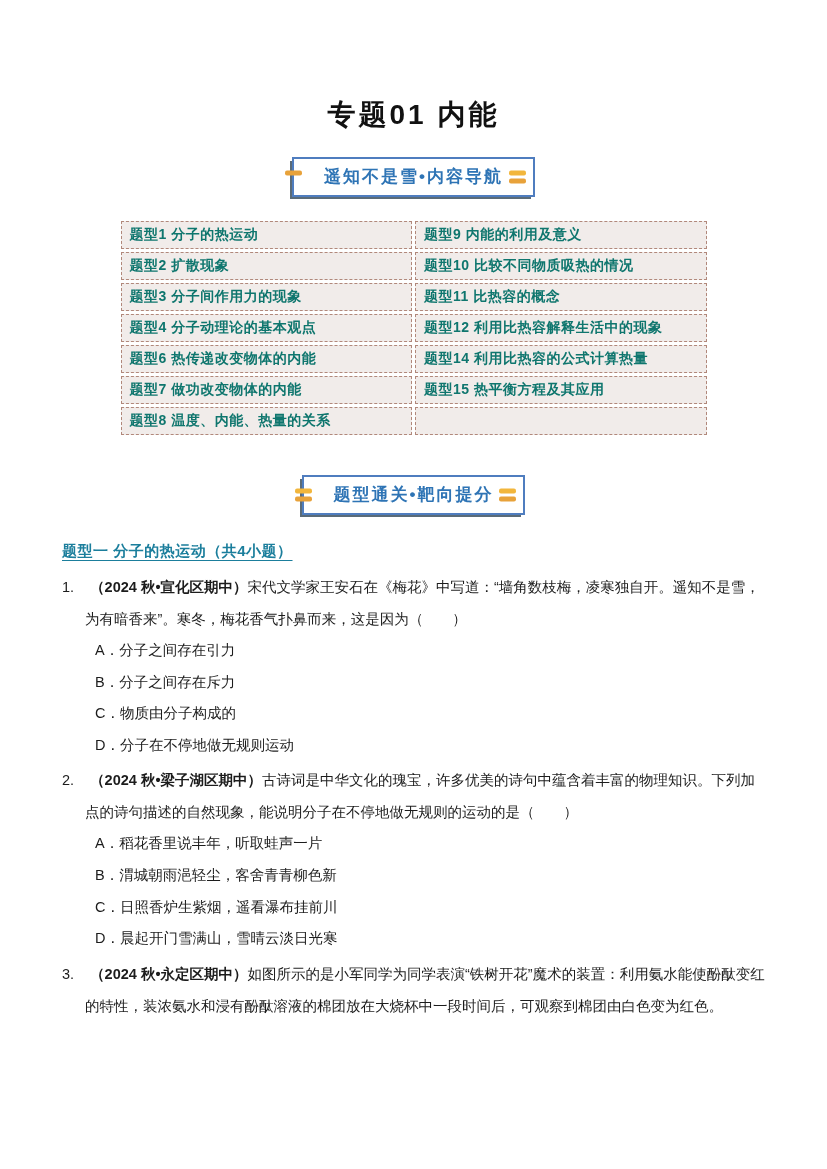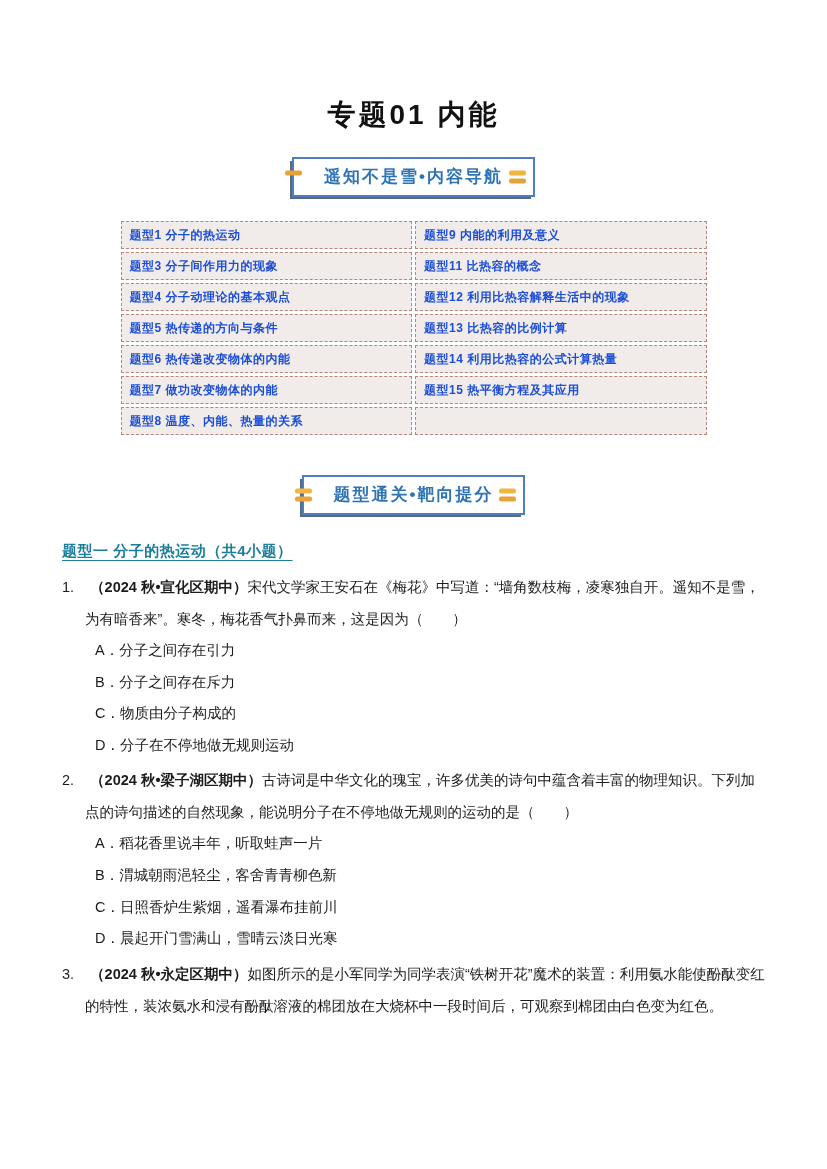--- a/index.html
+++ b/index.html
@@ -51,23 +51,23 @@
     margin: 21px auto 0 auto;
     border-collapse: separate;
     border-spacing: 3px;
     table-layout: fixed;
   }
   table.nav-table td {
     width: 50%;
     height: 28px;
     background: #f1ecea;
     border: 1px dashed #b1887b;
-    color: #1d4ed8;
+    color: #0f766e;
     font-weight: bold;
-    font-size: 12px;
+    font-size: 14px;
     letter-spacing: 0.5px;
     padding: 2px 8px;
     vertical-align: middle;
     white-space: nowrap;
     overflow: hidden;
   }
 
   
   .section-heading {
     margin: 27px 16px 0 62px;
@@ -107,30 +107,30 @@
     </div>
   </div>
 
   <table class="nav-table">
     <tbody>
       <tr>
         <td>题型1 分子的热运动</td>
         <td>题型9 内能的利用及意义</td>
       </tr>
       <tr>
+        <td>题型2 扩散现象</td>
+        <td>题型10 比较不同物质吸热的情况</td>
+      </tr>
+      <tr>
         <td>题型3 分子间作用力的现象</td>
         <td>题型11 比热容的概念</td>
       </tr>
       <tr>
         <td>题型4 分子动理论的基本观点</td>
         <td>题型12 利用比热容解释生活中的现象</td>
-      </tr>
-      <tr>
-        <td>题型5 热传递的方向与条件</td>
-        <td>题型13 比热容的比例计算</td>
       </tr>
       <tr>
         <td>题型6 热传递改变物体的内能</td>
         <td>题型14 利用比热容的公式计算热量</td>
       </tr>
       <tr>
         <td>题型7 做功改变物体的内能</td>
         <td>题型15 热平衡方程及其应用</td>
       </tr>
       <tr>

